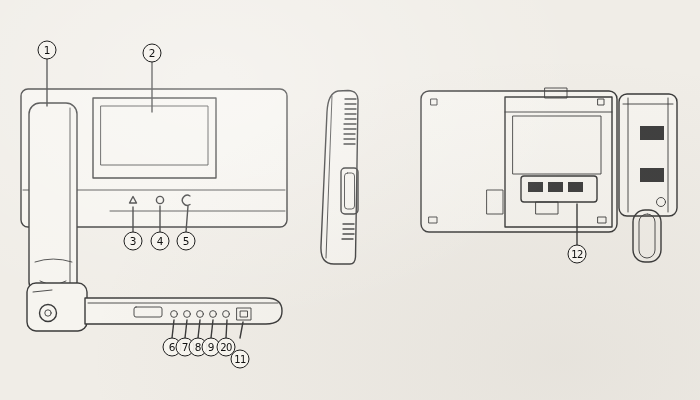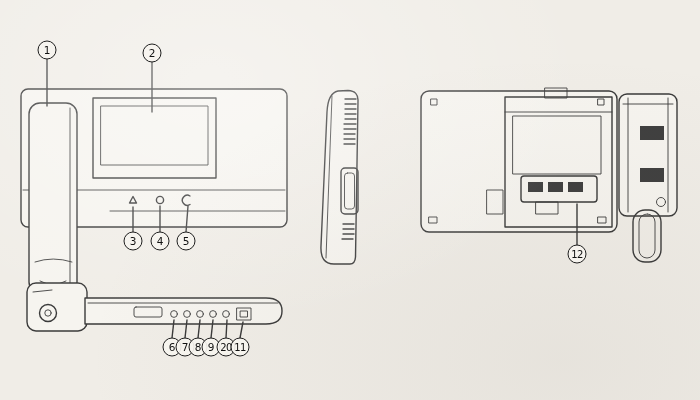--- a/index.html
+++ b/index.html
@@ -193,16 +193,16 @@
   <div class="callout" style="left:47px;top:50px">1</div>
   <div class="callout" style="left:152px;top:53px">2</div>
   <div class="callout" style="left:133px;top:241px">3</div>
   <div class="callout" style="left:160px;top:241px">4</div>
   <div class="callout" style="left:186px;top:241px">5</div>
   <div class="callout" style="left:172px;top:347px">6</div>
   <div class="callout" style="left:185px;top:347px">7</div>
   <div class="callout" style="left:198px;top:347px">8</div>
   <div class="callout" style="left:211px;top:347px">9</div>
   <div class="callout two" style="left:226px;top:347px">20</div>
-  <div class="callout two" style="left:240px;top:347px">11</div>
+  <div class="callout two" style="left:240px;top:359px">11</div>
   <div class="callout two" style="left:577px;top:254px">12</div>
 
 </div>
 
 </body></html>

